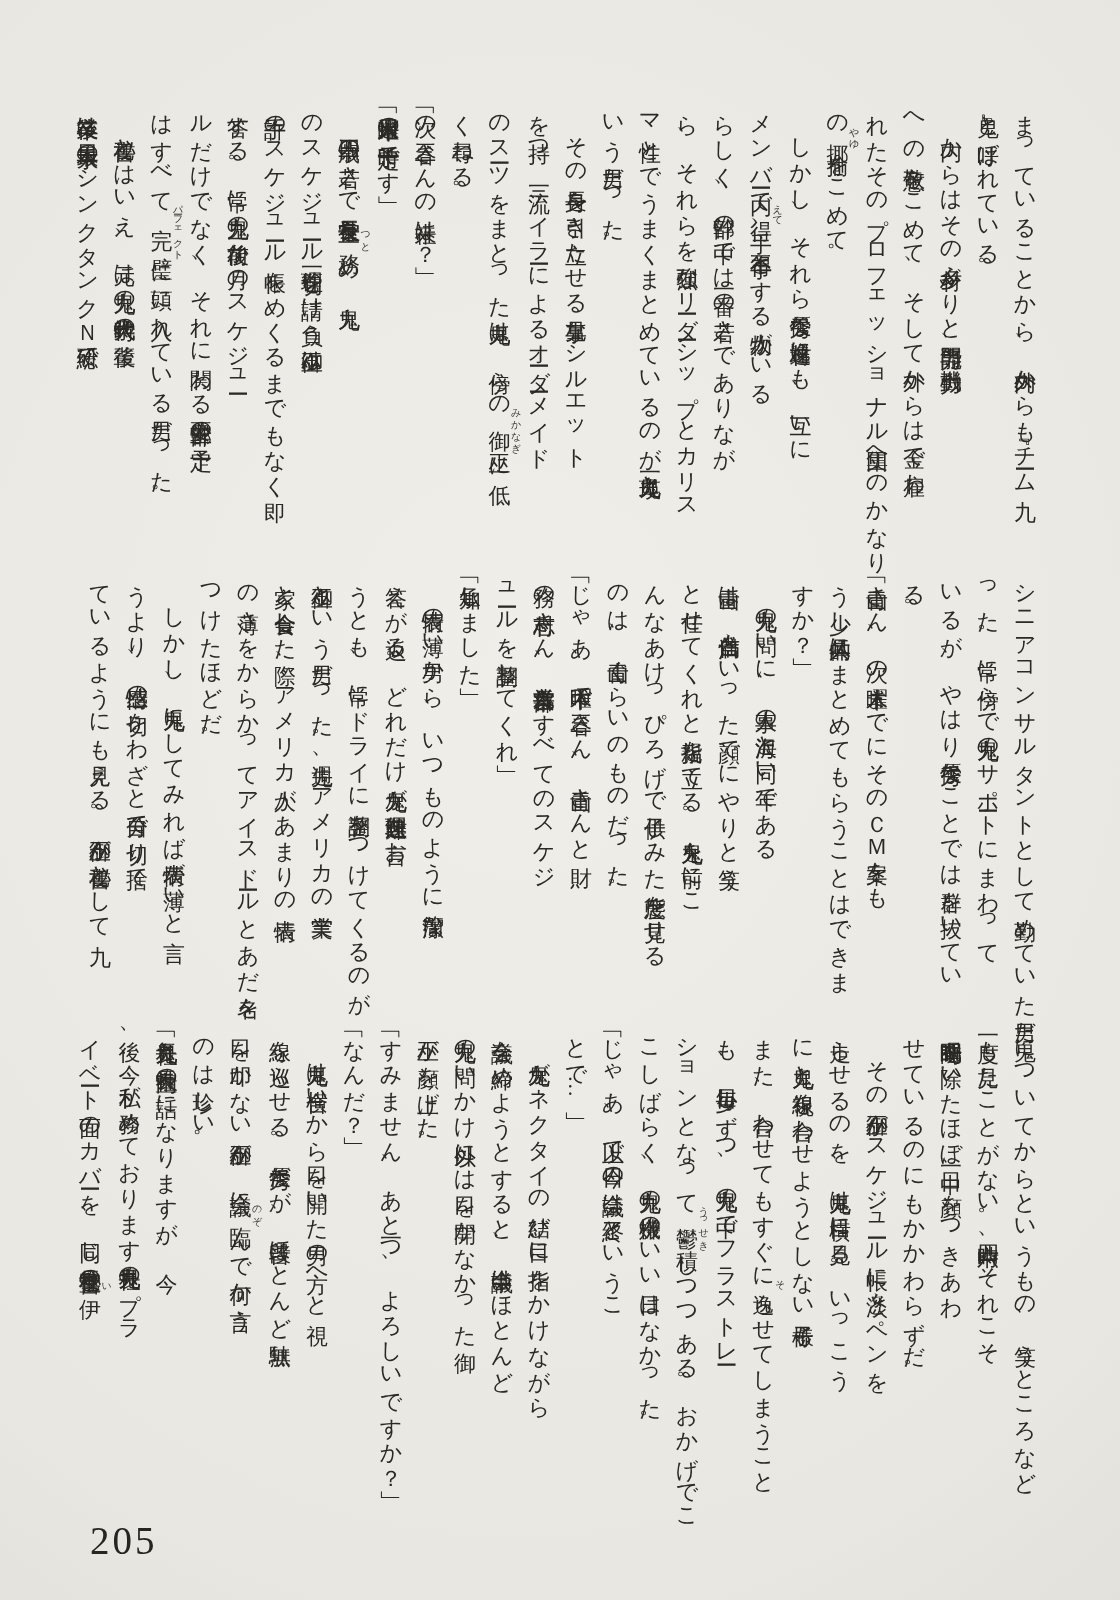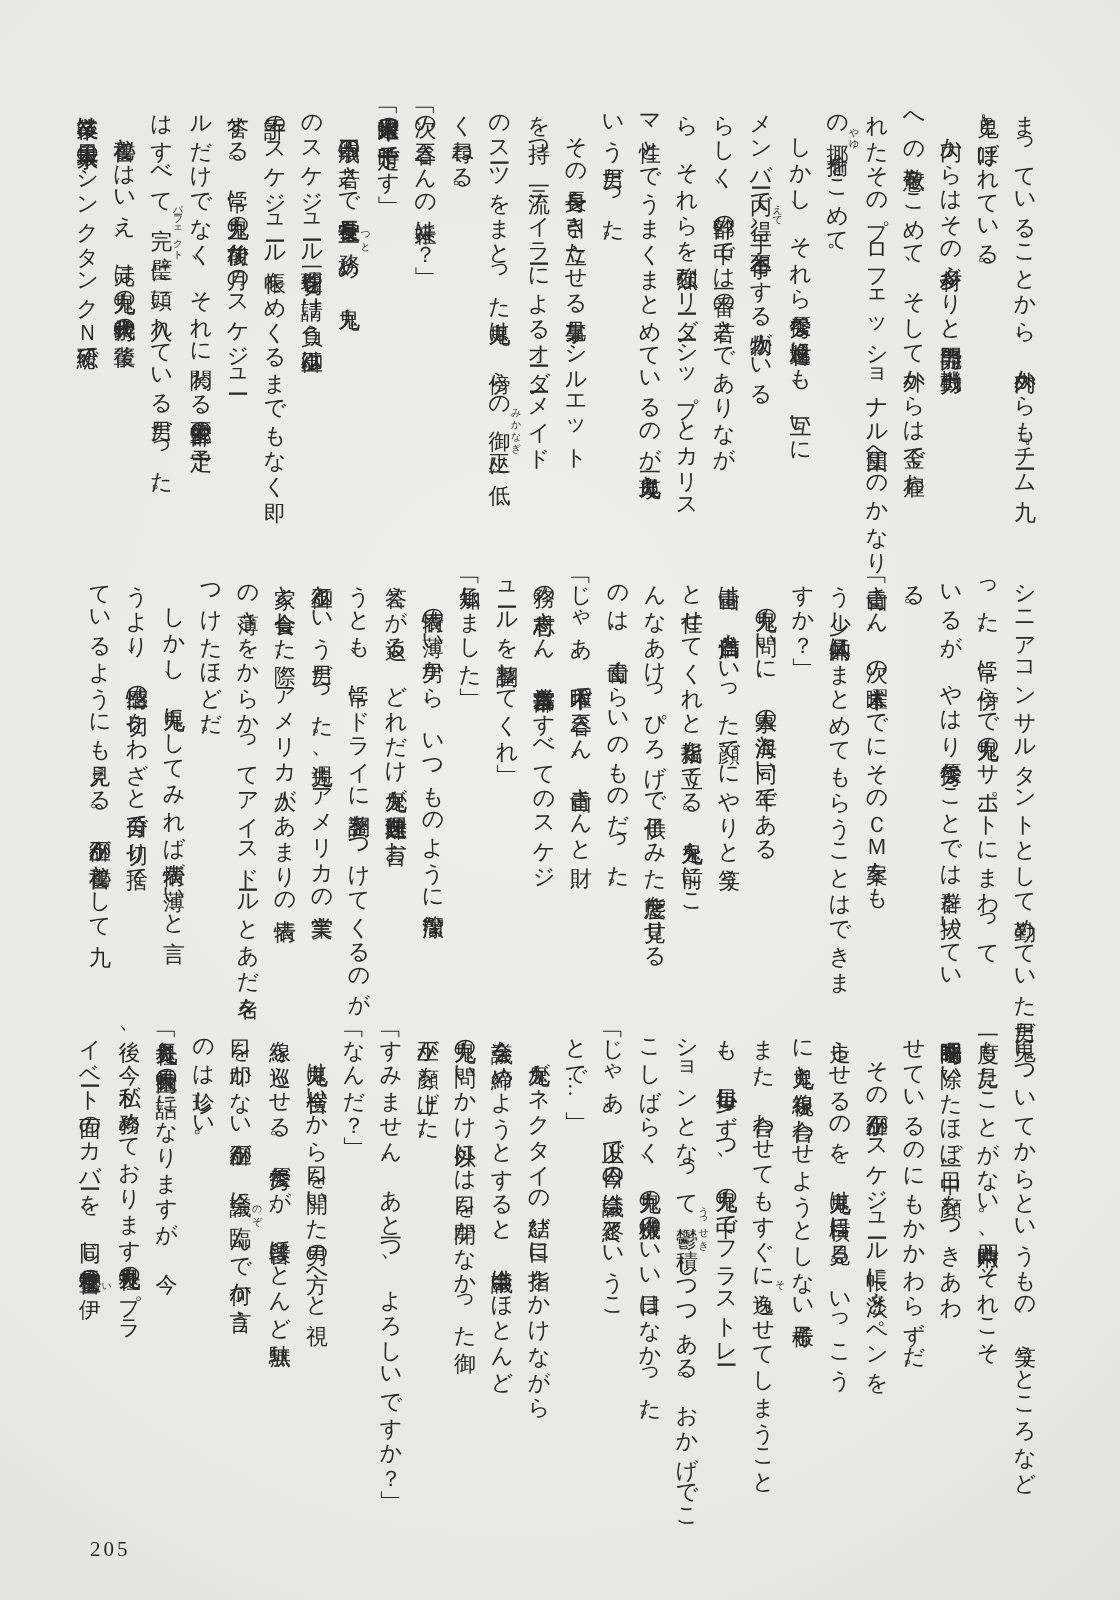--- a/index.html
+++ b/index.html
@@ -40,24 +40,23 @@
   ruby { ruby-position: over; }
   rt {
     font-size: 10px;
     letter-spacing: 0;
     color: #3a3934;
   }
   .page-number {
     position: absolute;
     left: 90px;
     top: 1518px;
-    font-size: 21px;
+    font-size: 39px;
     letter-spacing: 3px;
     color: #262521;
-    margin-top: 19px;
   }
 </style>
 </head>
 <body>
 
 <div class="page">
   <section class="band band-1">
       <p class="col">まっていることから、内外からも『チーム九</p>
       <p class="col">鬼』と呼ばれている。</p>
       <p class="col">　内からはその多材ぶりと専門能力、機動力</p>

